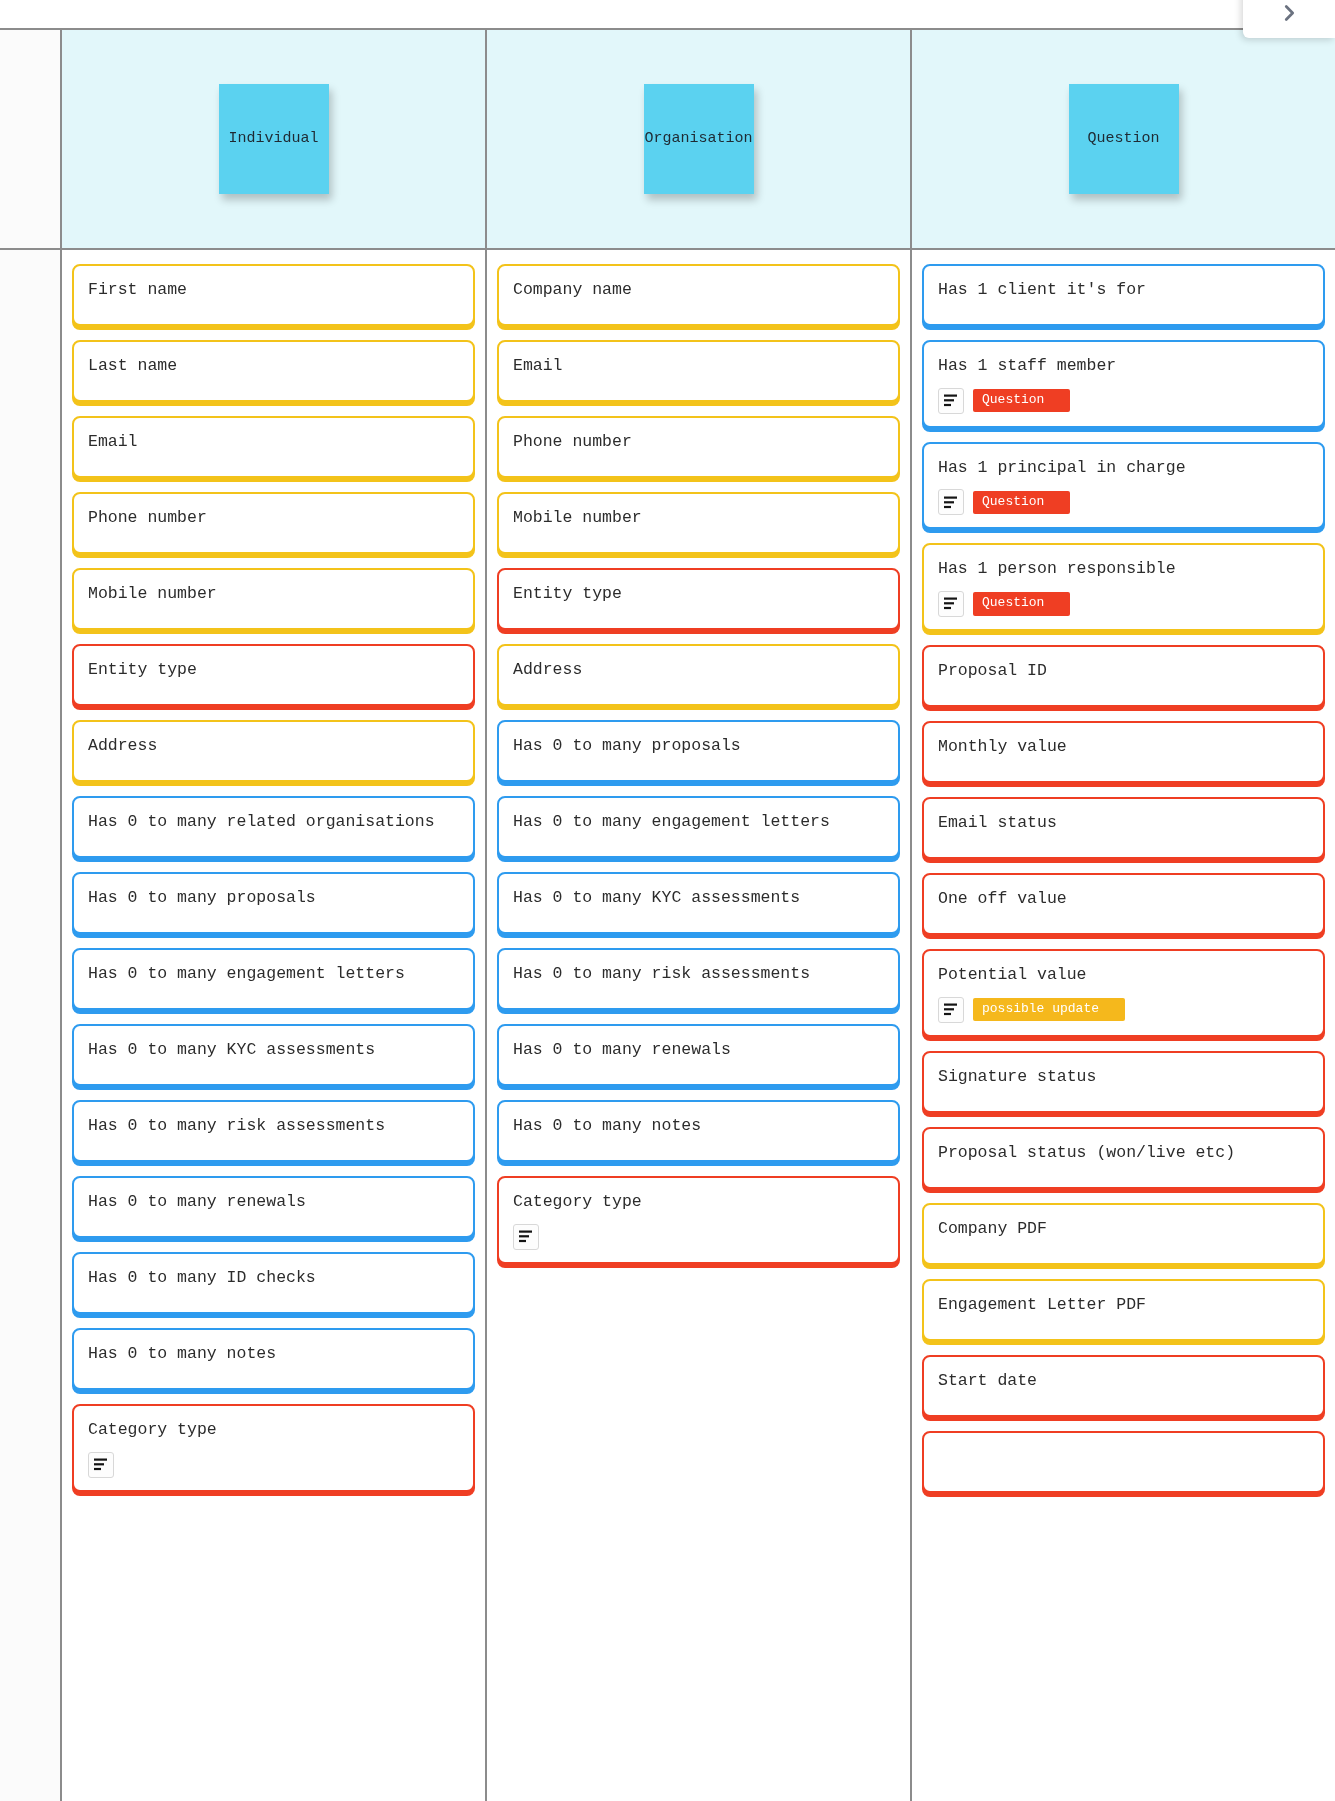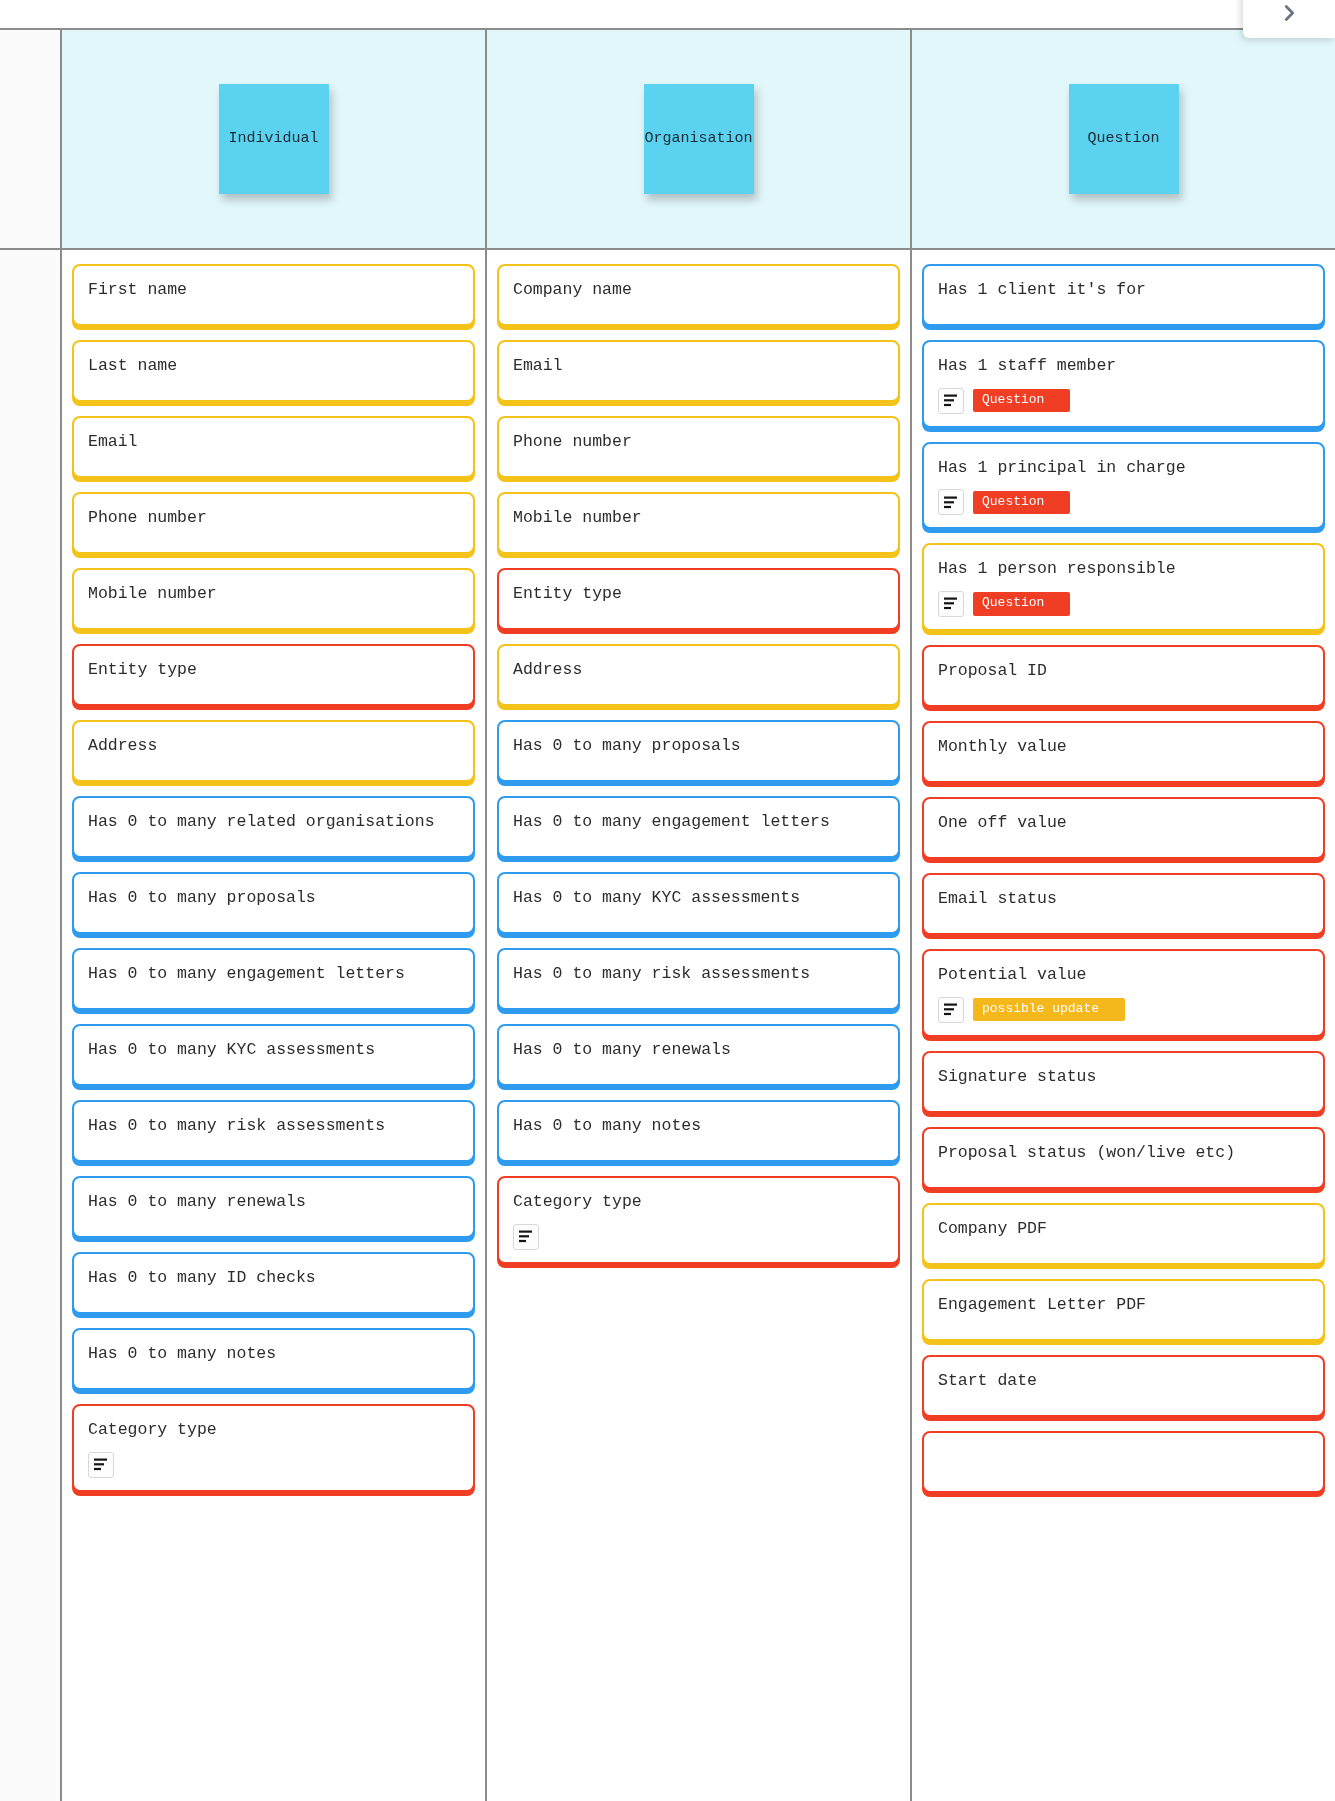--- a/index.html
+++ b/index.html
@@ -360,24 +360,24 @@
             <span class="badge b-question">Question</span>
           </div>
         </div>
         <div class="card c-red">
           <div class="card-title">Proposal ID</div>
         </div>
         <div class="card c-red">
           <div class="card-title">Monthly value</div>
         </div>
         <div class="card c-red">
+          <div class="card-title">Email status</div>
+        </div>
+        <div class="card c-red">
           <div class="card-title">One off value</div>
-        </div>
-        <div class="card c-red">
-          <div class="card-title">Email status</div>
         </div>
         <div class="card c-red">
           <div class="card-title">Potential value</div>
           <div class="card-meta">
             <div class="note-icon">
               <svg width="15" height="13" viewBox="0 0 15 13">
                 <rect x="0" y="0.5" width="13" height="2.2" fill="#141414"></rect>
                 <rect x="0" y="5.2" width="10" height="2.2" fill="#141414"></rect>
                 <rect x="0" y="9.9" width="7" height="2.2" fill="#141414"></rect>
               </svg>

